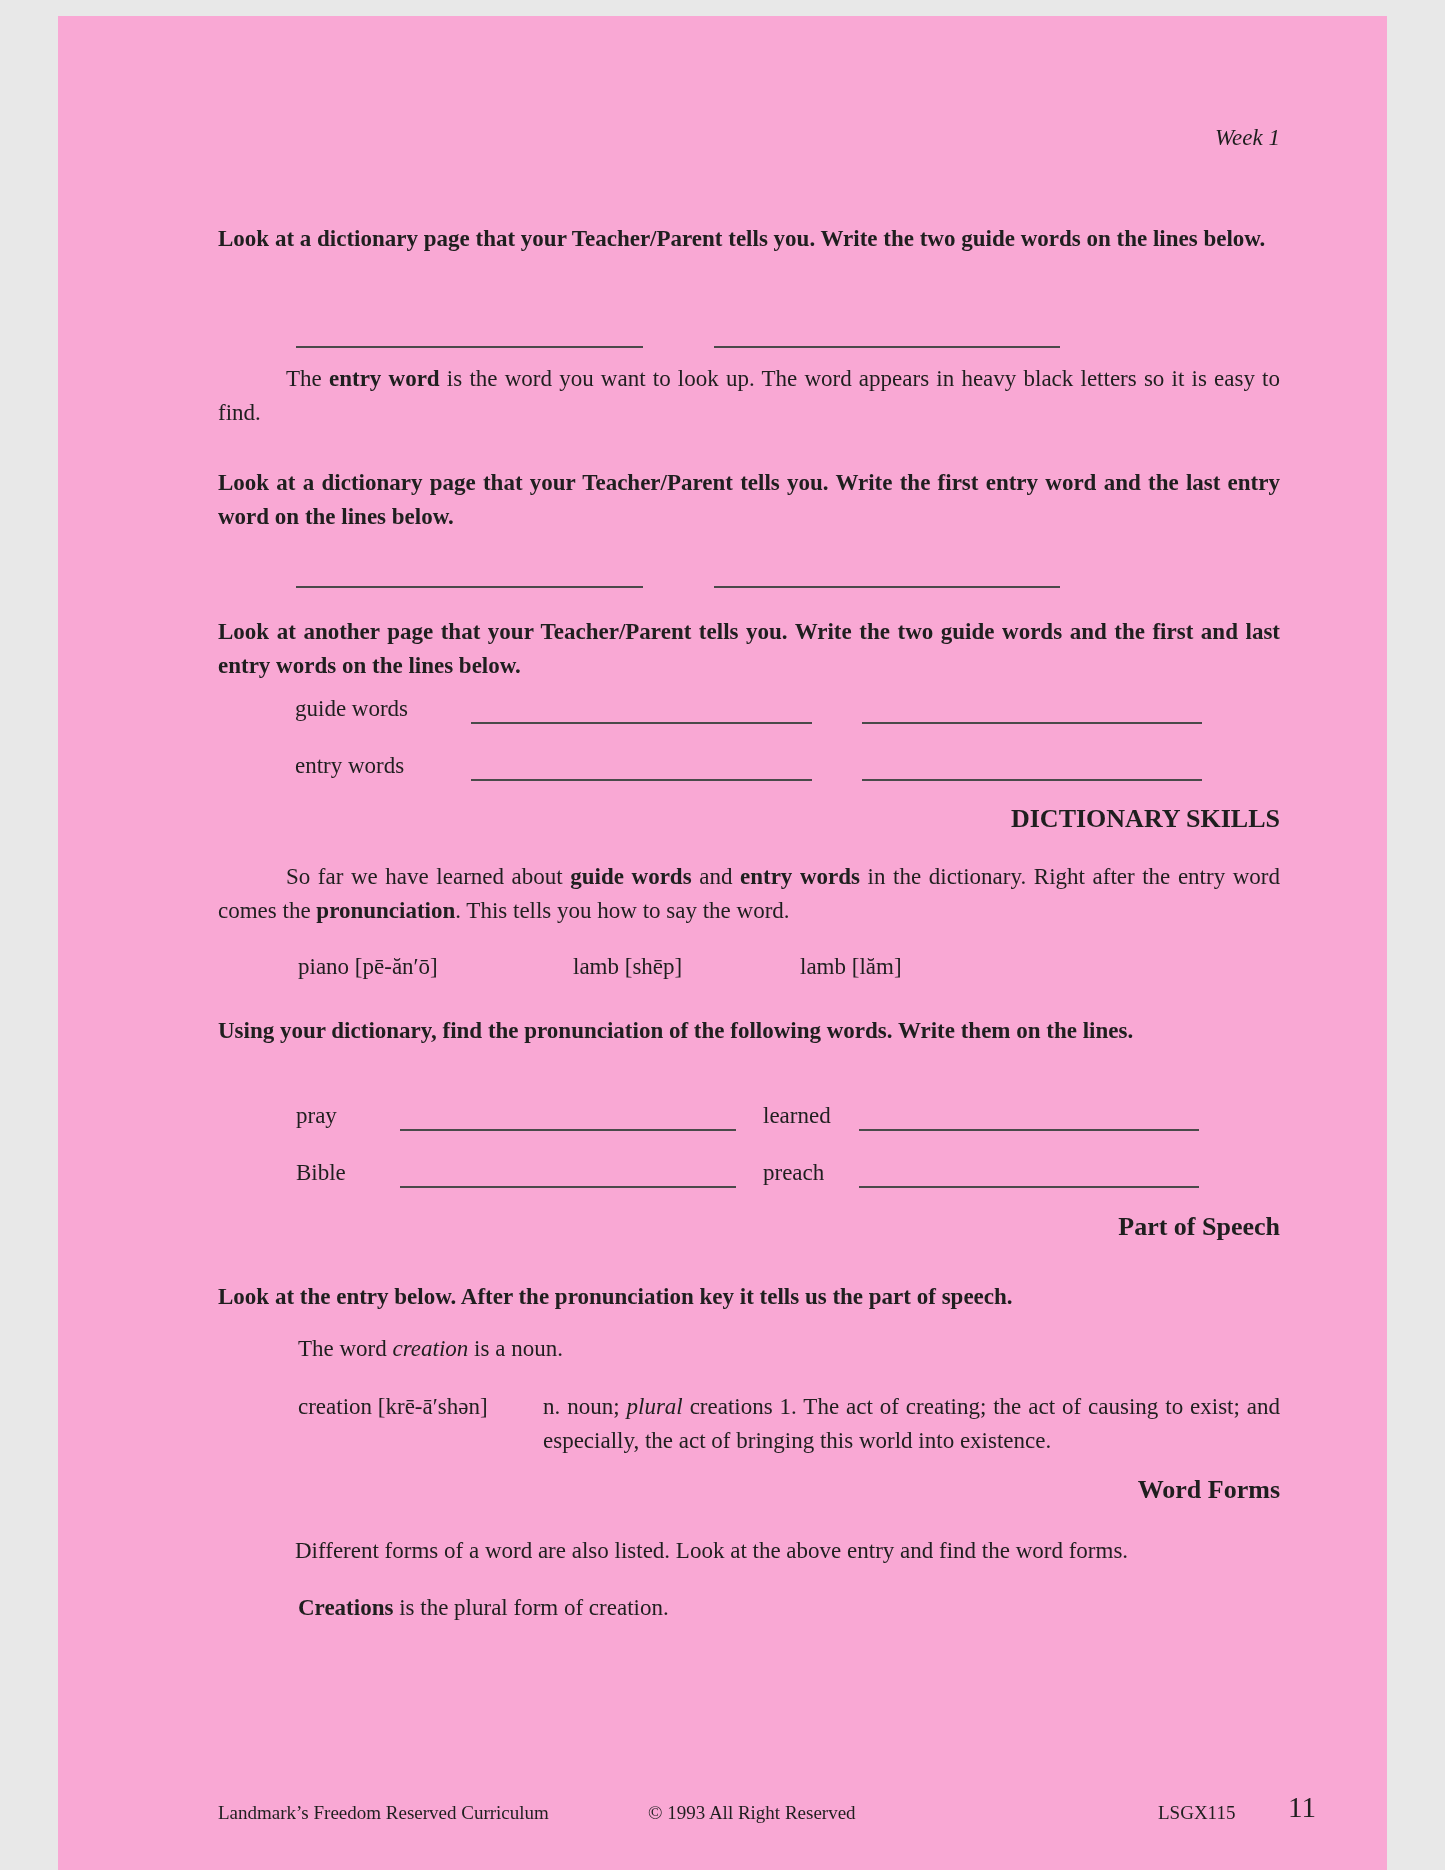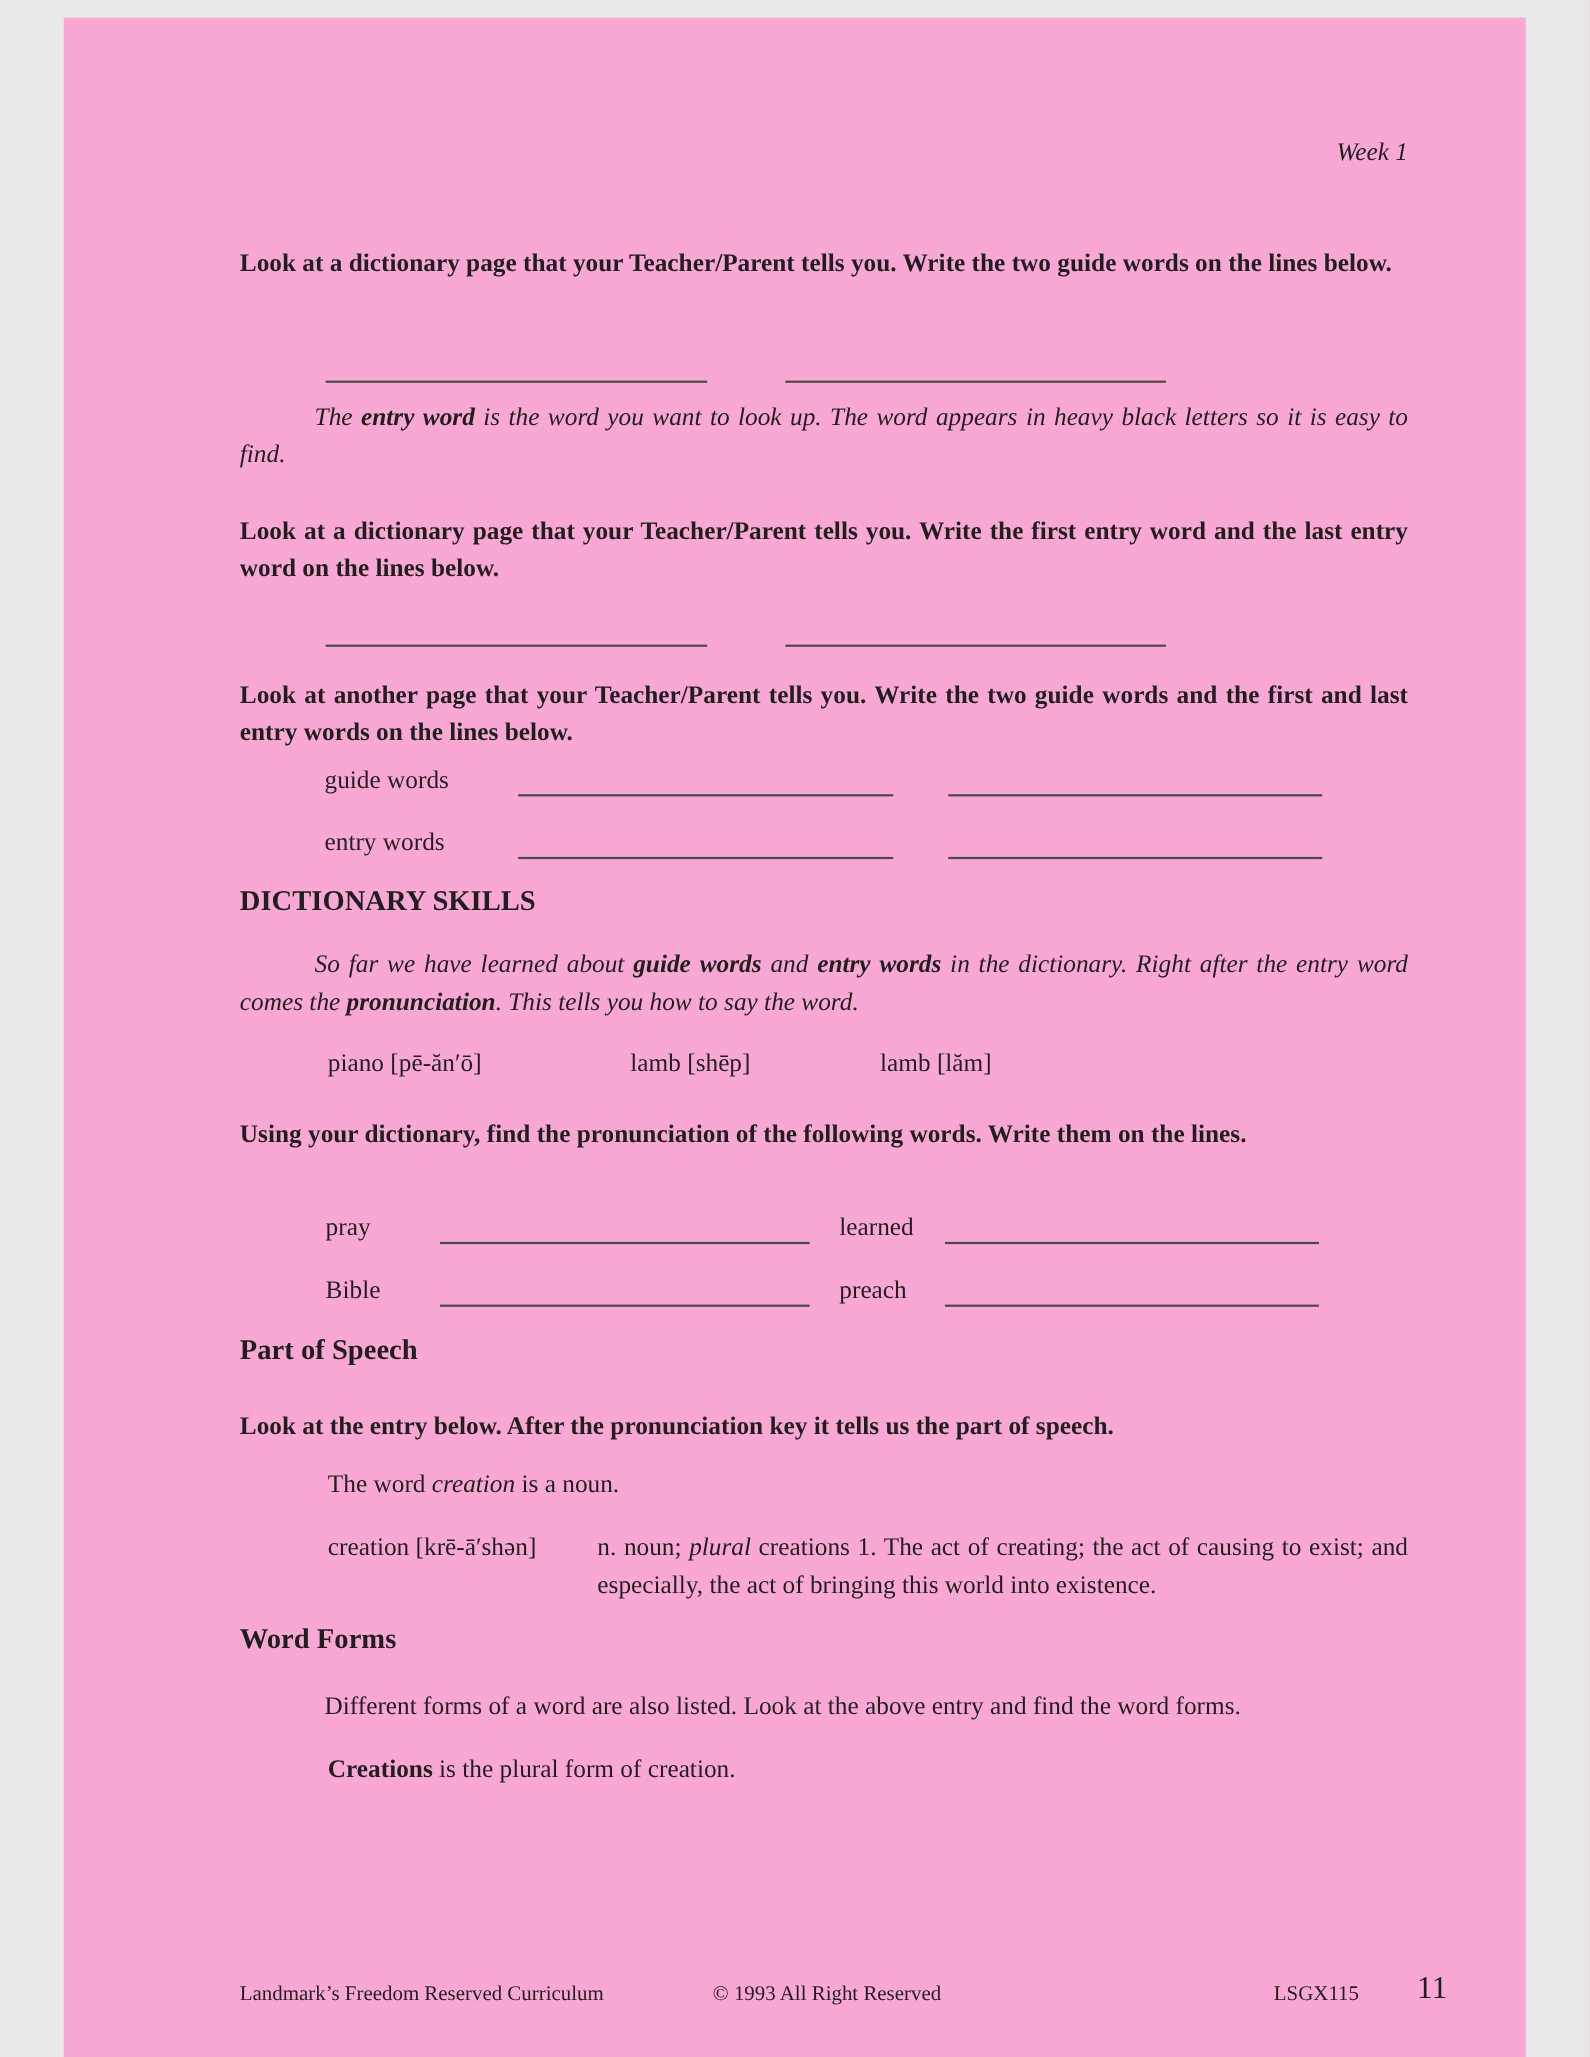--- a/index.html
+++ b/index.html
@@ -9,23 +9,23 @@
     margin:16px auto;
     background:#f9a8d4;
     font-family:"Liberation Serif","DejaVu Serif",serif;
     color:#1f1f1f;
     overflow:hidden;
   }
   .blk{position:absolute;left:160px;width:1062px;font-size:23px;line-height:34px;}
   .bold{font-weight:700;}
   .ital{font-style:italic;}
   .task{font-weight:700;text-align:justify;}
-  .note{text-align:justify;font-style:italic;}
+  .note{text-align:justify;}
   .indent{text-indent:68px;}
-  .heading{text-align:left;font-weight:700;font-size:26px;line-height:30px;}
+  .heading{text-align:right;font-weight:700;font-size:26px;line-height:30px;}
   .wline{display:inline-block;border-bottom:2px solid #4a4a4a;height:17px;vertical-align:-8px;}
   .pairline1{width:347px;margin-left:78px;margin-right:71px;}
   .pairline2{width:346px;}
   .lbl{display:inline-block;}
   .row-guide{padding-left:77px;}
   .row-guide .lbl{width:176px;}
   .row-guide .l1{width:341px;margin-right:50px;}
   .row-guide .l2{width:340px;}
   .row-practice{padding-left:78px;}
   .row-practice .lbl1{width:104px;}

